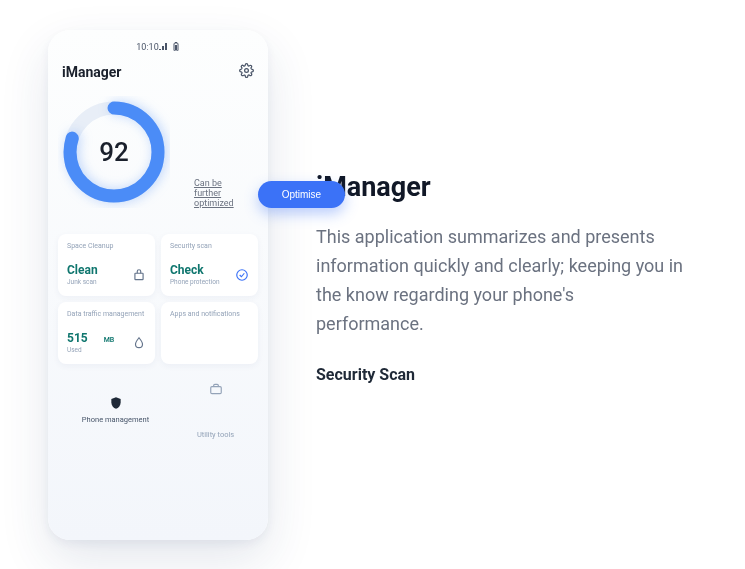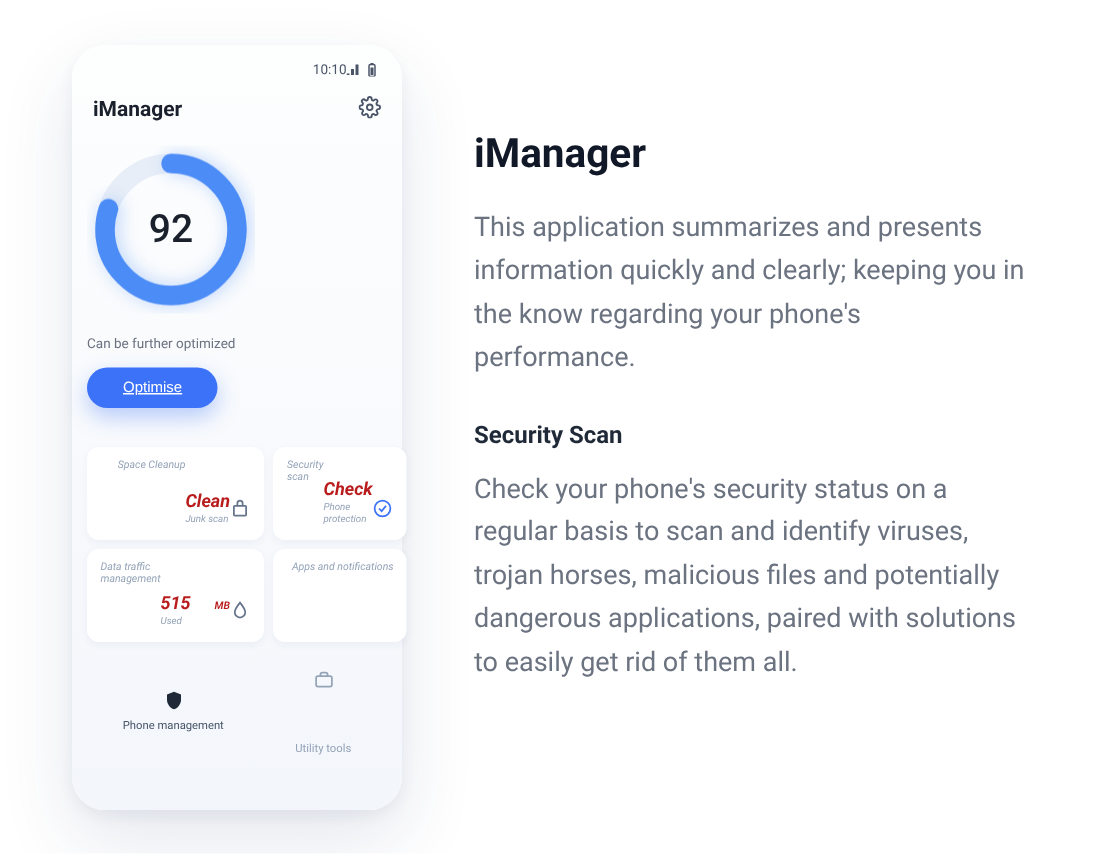--- a/index.html
+++ b/index.html
@@ -22,88 +22,87 @@
     background: linear-gradient(180deg,#fdfefe 0%, #f3f6fb 100%);
     border-radius: 22px;
     box-shadow: 0 20px 50px rgba(30,55,110,.12), 0 4px 10px rgba(30,55,110,.06);
     display: flex;
     flex-direction: column;
     padding: 10px 10px 0;
     position: relative;
   }
   .status-bar {
     display: flex;
-    justify-content: flex-end;
+    justify-content: center;
     font-size: 9px;
     color: #4a5568;
     padding: 2px 6px 6px;
   }
   .status-right { display: flex; gap: 4px; align-items: center; }
   .app-header {
     display: flex;
     justify-content: space-between;
     align-items: center;
     padding: 4px 4px 10px;
   }
   .app-title { font-size: 14px; font-weight: 700; color: #1a202c; }
 
   .score-wrap {
     display: flex;
-    flex-direction: column;
-    align-items: flex-start;
+    flex-direction: row;
+    align-items: flex-end;
     padding: 4px 0 12px;
+    gap: 24px;
   }
   .ring {
     width: 112px;
     height: 112px;
     position: relative;
   }
   .ring svg { transform: rotate(-90deg); }
   .ring .bg-circle { stroke: #e8eef7; }
   .ring .fg-circle { stroke: #4b8cf7; stroke-linecap: round; filter: drop-shadow(0 2px 6px rgba(75,140,247,.35)); }
   .ring-inner {
     position: absolute; inset: 0;
     display: flex; align-items: center; justify-content: center;
     font-size: 26px; font-weight: 500; color: #1a202c;
   }
-  .opt-text { font-size: 9px; color: #6b7280; margin-top: 16px; }
+  .opt-text { font-size: 9px; color: #6b7280; margin-top: 16px; text-decoration: underline; }
   .optimise-btn {
     margin-top: 10px;
     background: #3b72f7;
     color: #fff;
     border: none;
     border-radius: 999px;
     padding: 8px 24px;
     font-size: 10px;
     font-weight: 500;
     cursor: pointer;
     box-shadow: 0 6px 14px rgba(59,114,247,.35);
-    text-decoration: underline;
   }
 
   .cards {
     margin-top: 14px;
     display: grid;
     grid-template-columns: 1fr 1fr;
     gap: 6px;
   }
   .card {
     background: #ffffff;
     border-radius: 8px;
     padding: 8px 9px 10px;
     display: flex;
-    flex-direction: row;
-    justify-content: flex-end;
+    flex-direction: column;
+    justify-content: space-between;
     min-height: 62px;
     box-shadow: 0 2px 6px rgba(30,55,110,.05);
-    font-style: italic;
   }
   .card-label { font-size: 7px; color: #94a3b8; margin-bottom: 8px; }
   .card-bottom { display: flex; justify-content: space-between; align-items: flex-end; }
-  .card-value { font-size: 12px; font-weight: 700; color: #b91c1c; line-height: 1; }
+  .card-value { font-size: 12px; font-weight: 700; color: #0f766e; line-height: 1; }
   .card-value .unit { font-size: 7px; font-weight: 600; margin-left: 16px; }
   .card-sub { font-size: 6.5px; color: #94a3b8; margin-top: 2px; }
   .card-icon { color: #64748b; flex-shrink: 0; }
 
   .bottom-nav {
     margin-top: 10px;
     display: flex;
     justify-content: space-around;
     align-items: center;
     padding: 8px 0 10px;
@@ -248,14 +247,13 @@
       <span>Utility tools</span>
     </div>
   </div>
 
 </div>
 
 <div class="copy">
   <h1>iManager</h1>
   <p>This application summarizes and presents information quickly and clearly; keeping you in the know regarding your phone's performance.</p>
   <h2>Security Scan</h2>
-  <p>Check your phone's security status on a regular basis to scan and identify viruses, trojan horses, malicious files and potentially dangerous applications, paired with solutions to easily get rid of them all.</p>
 </div>
 
 </body></html>

